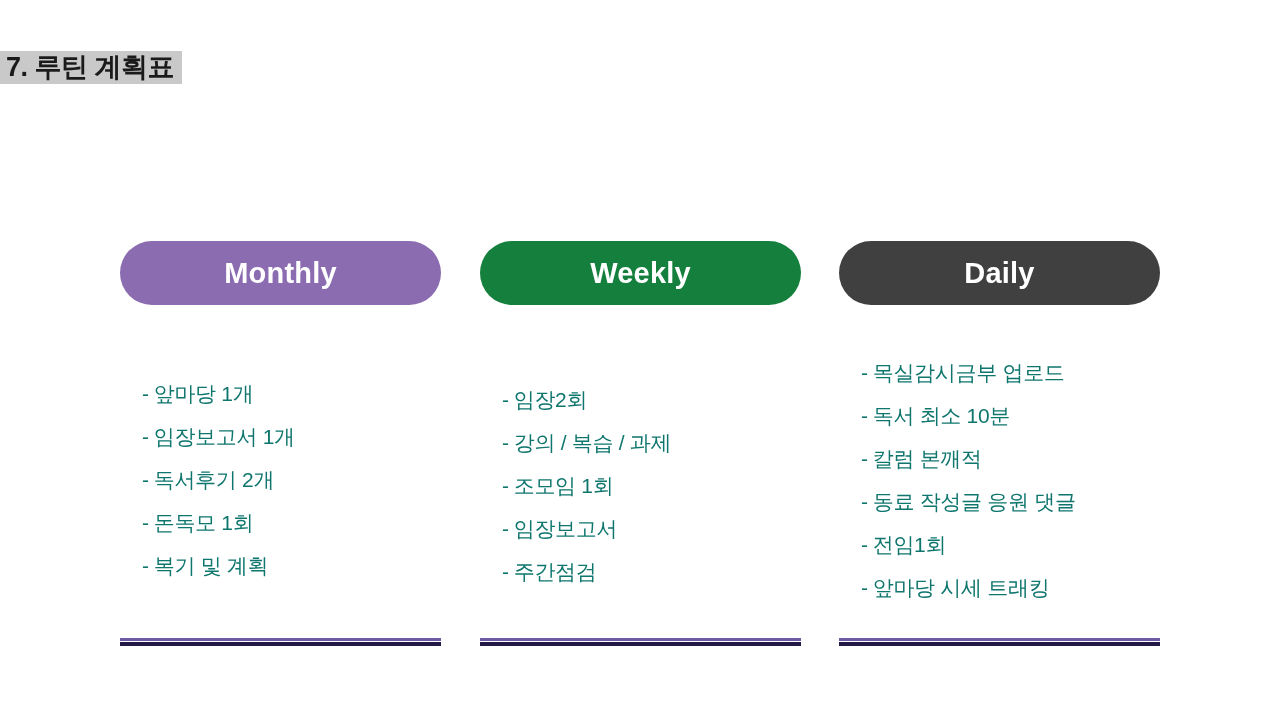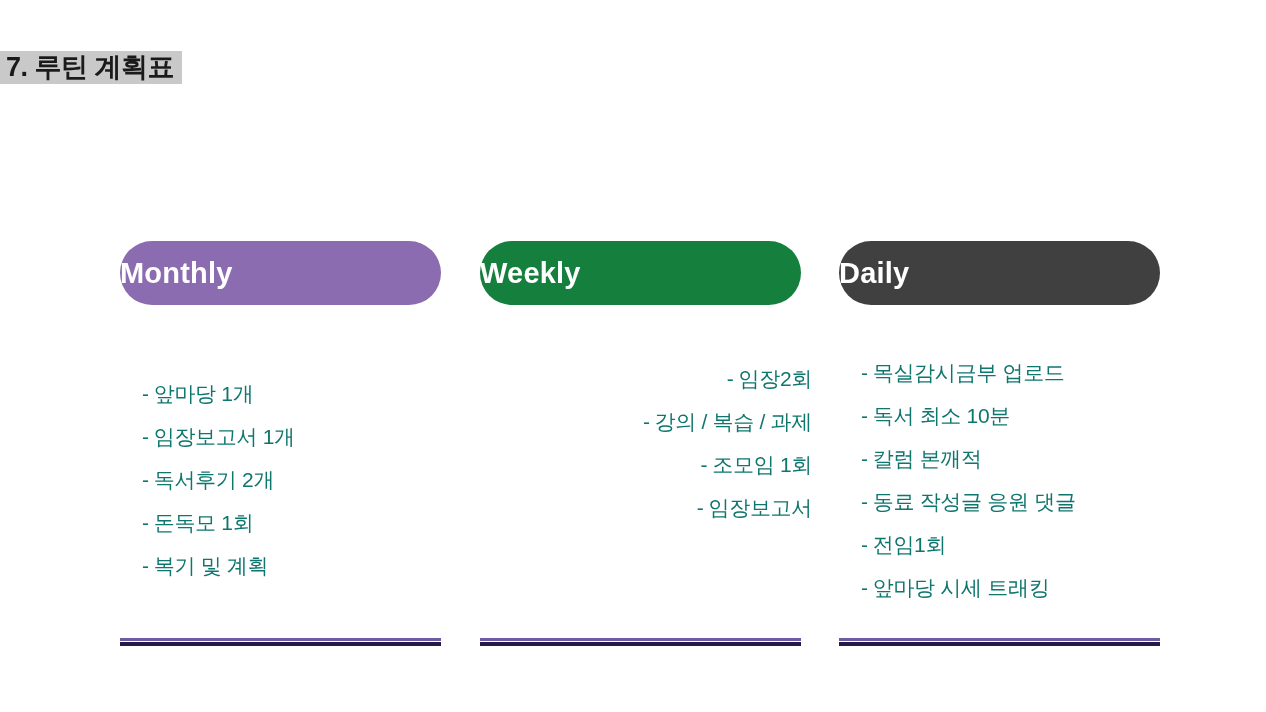--- a/index.html
+++ b/index.html
@@ -59,41 +59,42 @@
   .column.col-1 { left: 360px; }
   .column.col-2 { left: 719px; }
 
   
   .pill {
     width: 321px;
     height: 64px;
     border-radius: 34px;
     display: flex;
     align-items: center;
+    justify-content: center;
     box-sizing: border-box;
   }
   .pill-label {
     color: #ffffff;
     font-size: 29px;
     font-weight: bold;
     letter-spacing: 0.2px;
     line-height: 1;
   }
 
   
   .item-list {
     position: absolute;
     left: 22px;
     width: 310px;
     margin: 0;
     padding: 0;
     list-style: none;
   }
   .list-monthly { top: 131px; }
-  .list-weekly  { top: 116px; text-align: right; }
+  .list-weekly  { top: 137px; }
   .list-daily   { top: 110px; }
 
   .list-item {
     font-size: 21px;
     color: #0f766e;
     line-height: 43px;
     height: 43px;
     white-space: nowrap;
     letter-spacing: -0.3px;
   }
@@ -176,20 +177,23 @@
         </li>
         <li class="list-item">
           <span class="dash">-</span><span>강의 / 복습 / 과제</span>
         </li>
         <li class="list-item">
           <span class="dash">-</span><span>조모임 1회</span>
         </li>
         <li class="list-item">
           <span class="dash">-</span><span>임장보고서</span>
         </li>
+        <li class="list-item">
+          <span class="dash">-</span><span>주간점검</span>
+        </li>
       </ul>
 
       <div class="rule">
         <div class="rule-top"></div>
         <div class="rule-gap"></div>
         <div class="rule-bottom"></div>
       </div>
     </div>
 
     <div class="column col-2">

